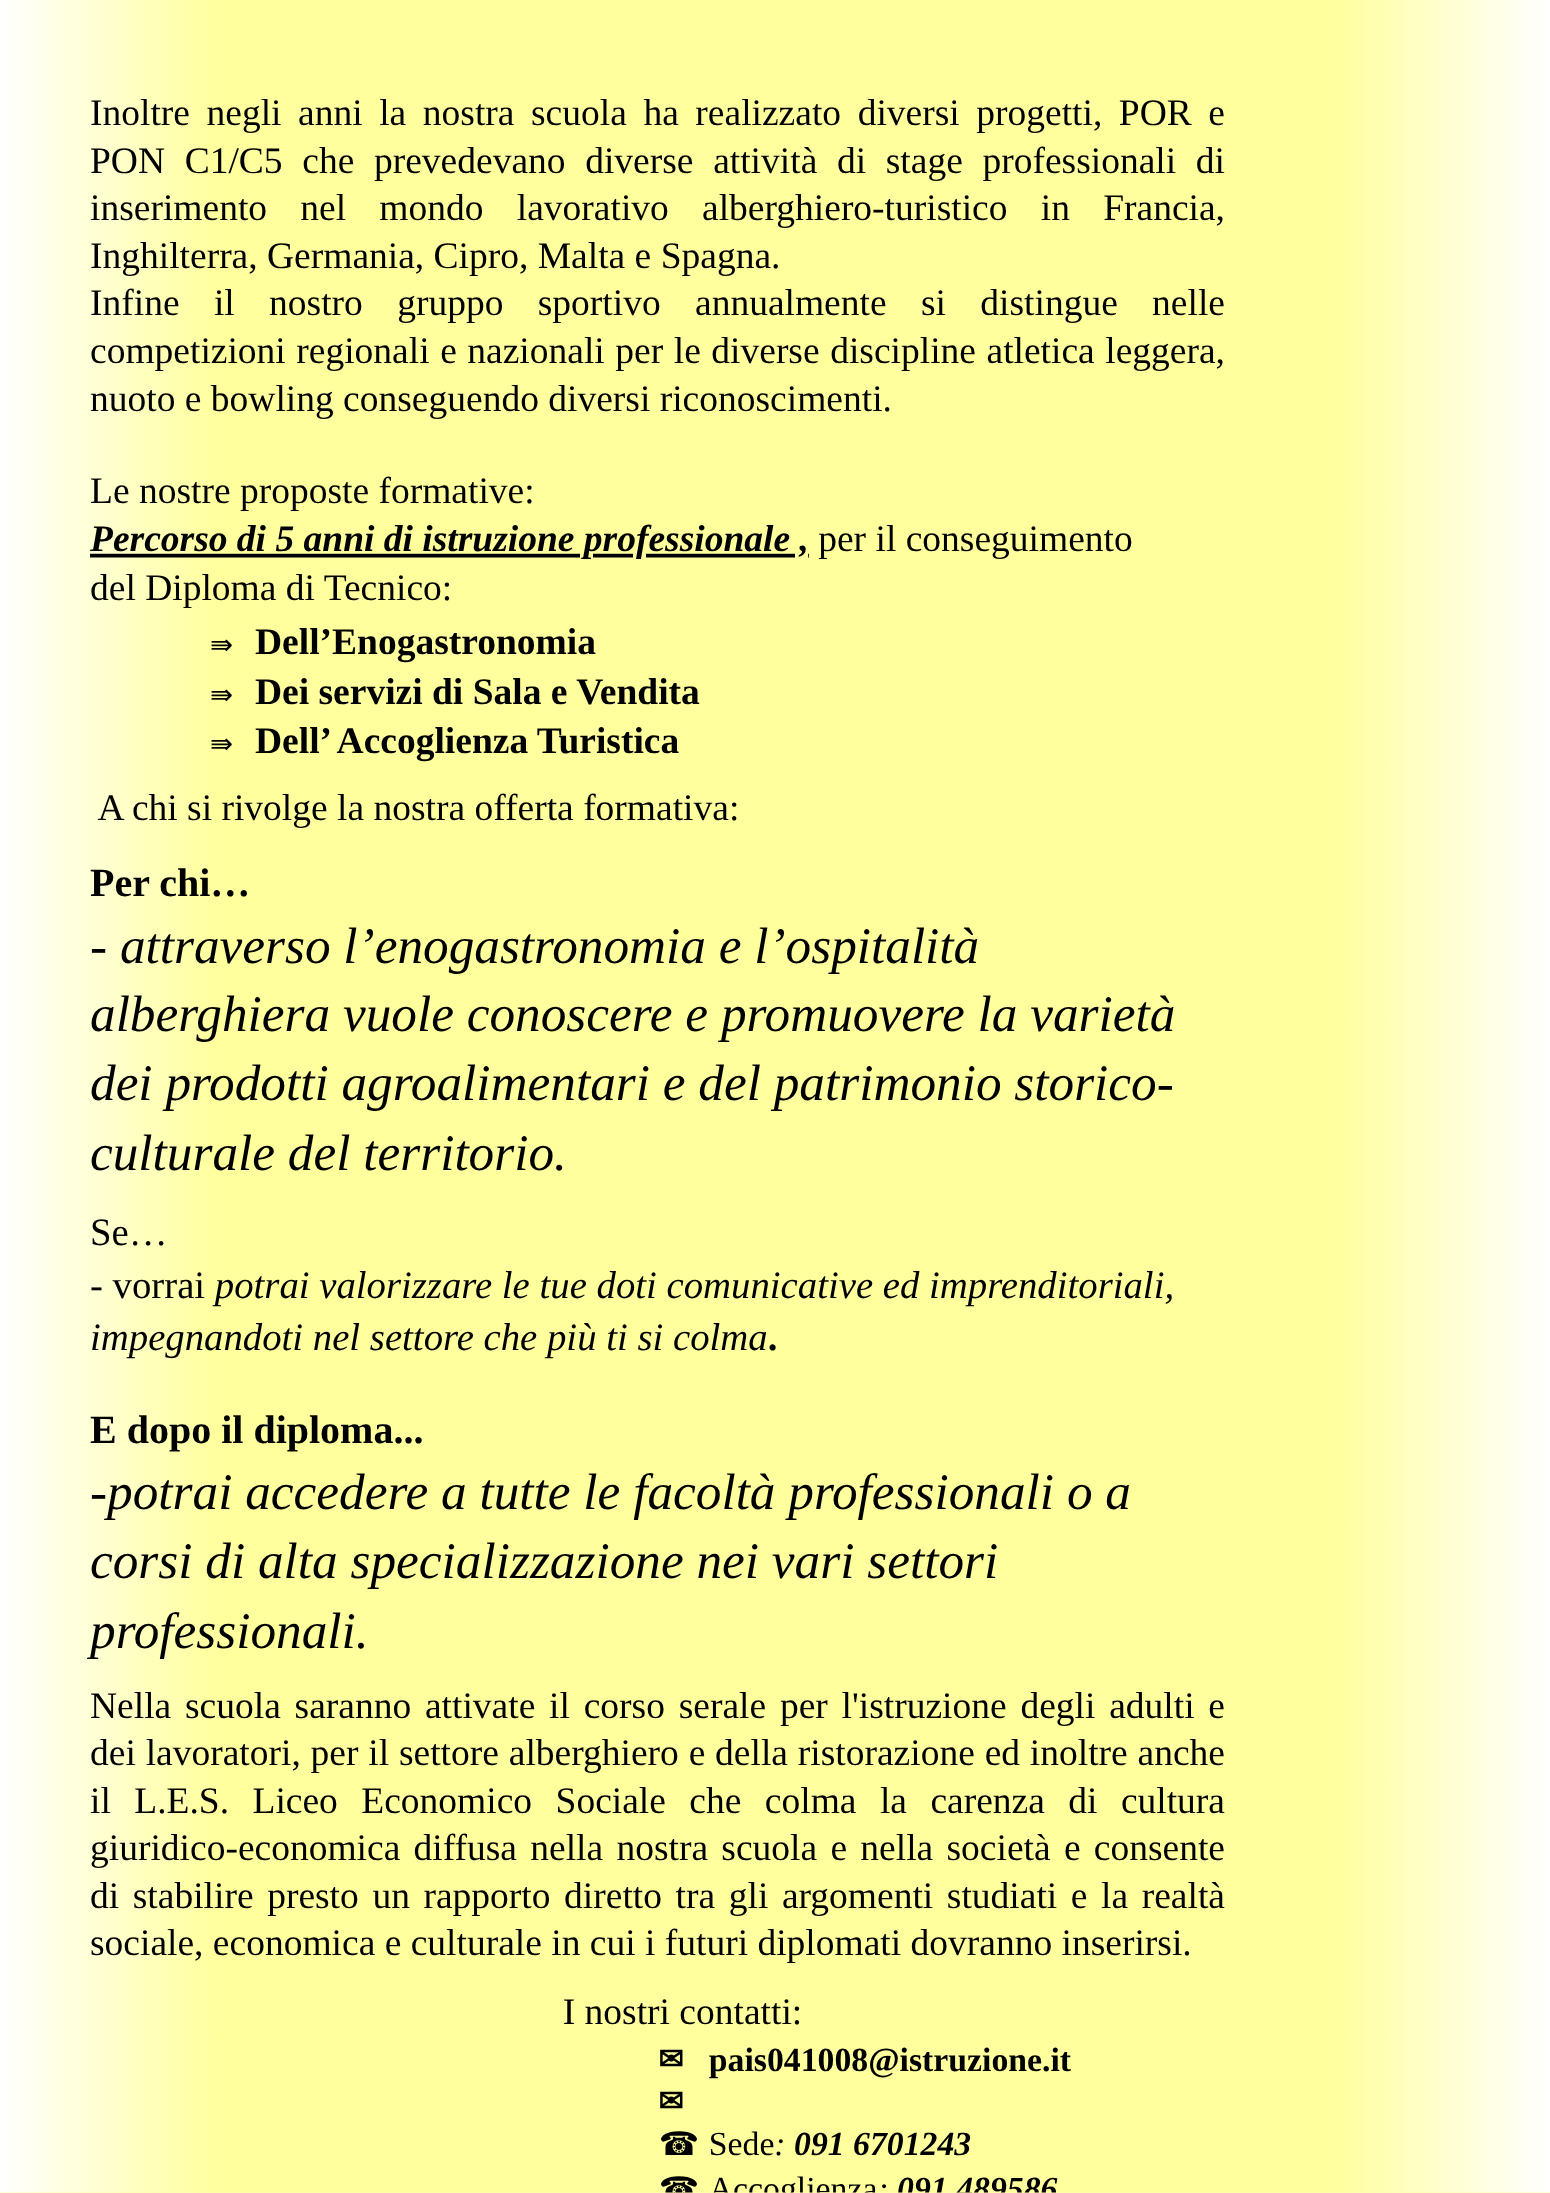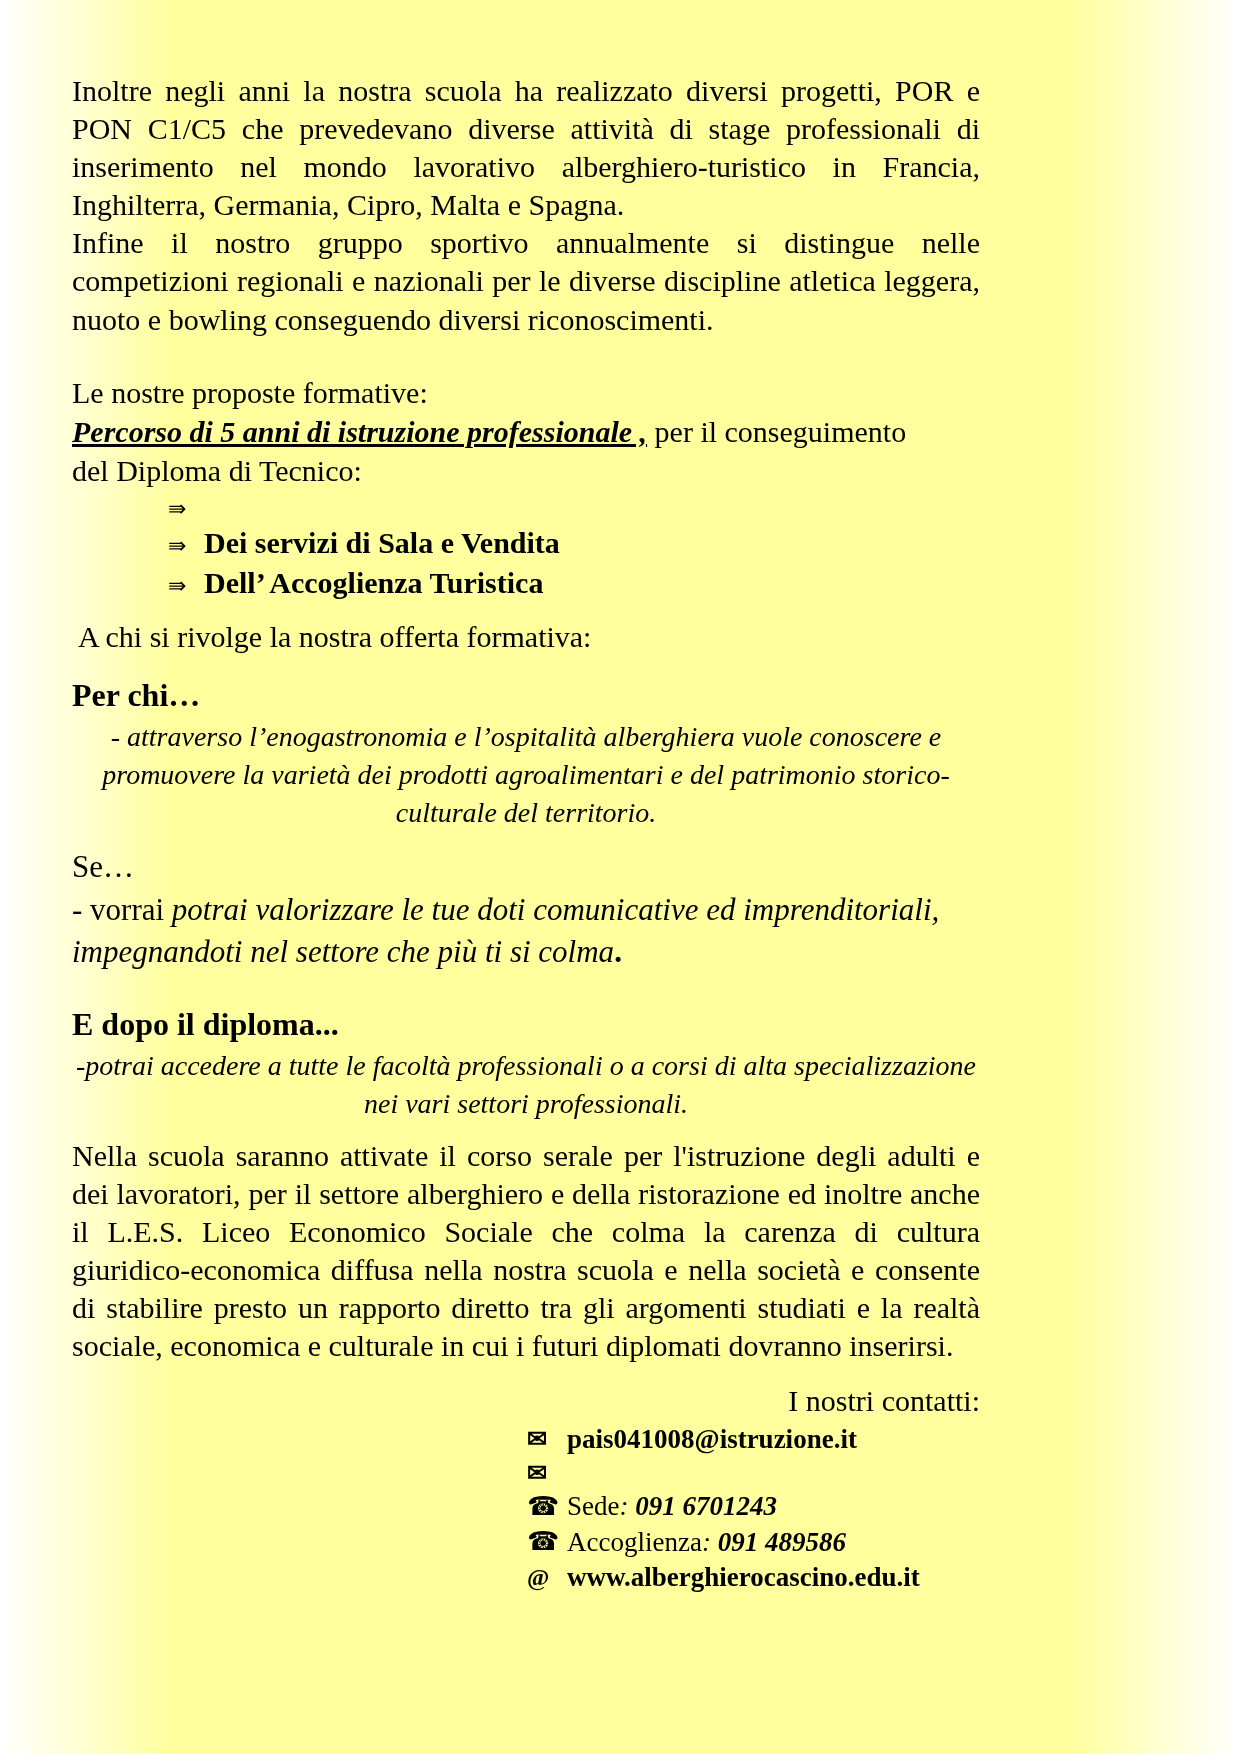--- a/index.html
+++ b/index.html
@@ -70,41 +70,41 @@
     line-height: 1.35;
     padding-left: 6px;
   }
   .bold-head {
     font-size: 32px;
     font-weight: bold;
     line-height: 1.4;
     margin-top: 16px;
   }
   .italic-block {
-    font-size: 28px;
+    font-size: 41px;
     font-style: italic;
     line-height: 1.35;
-    text-align: center;
+    text-align: left;
   }
   .plain-italic-mix {
     font-size: 31px;
     line-height: 1.35;
   }
   .normal-head {
     font-size: 31px;
     line-height: 1.4;
   }
   .contacts {
     margin-top: 16px;
     text-align: center;
   }
   .contacts-title {
     font-size: 30px;
     line-height: 1.35;
-    text-align: right;
+    text-align: center;
     padding-left: 40px;
   }
   .contact-row {
     display: flex;
     align-items: center;
     justify-content: flex-start;
     font-size: 27px;
     font-weight: bold;
     line-height: 1.32;
     padding-left: 455px;
@@ -138,20 +138,21 @@
   <div class="label-line">
     <span class="heading-ul-bi">Percorso di 5 anni di istruzione professionale ,</span>
     <span>per il  conseguimento</span>
   </div>
 
   <div class="label-line">del Diploma di Tecnico:</div>
 
   <ul class="bullets">
     <li>
       <span class="arrow">⇛</span>
+      <span>Dell’Enogastronomia</span>
     </li>
     <li>
       <span class="arrow">⇛</span>
       <span>Dei servizi di Sala e Vendita</span>
     </li>
     <li>
       <span class="arrow">⇛</span>
       <span>Dell’ Accoglienza Turistica</span>
     </li>
   </ul>

